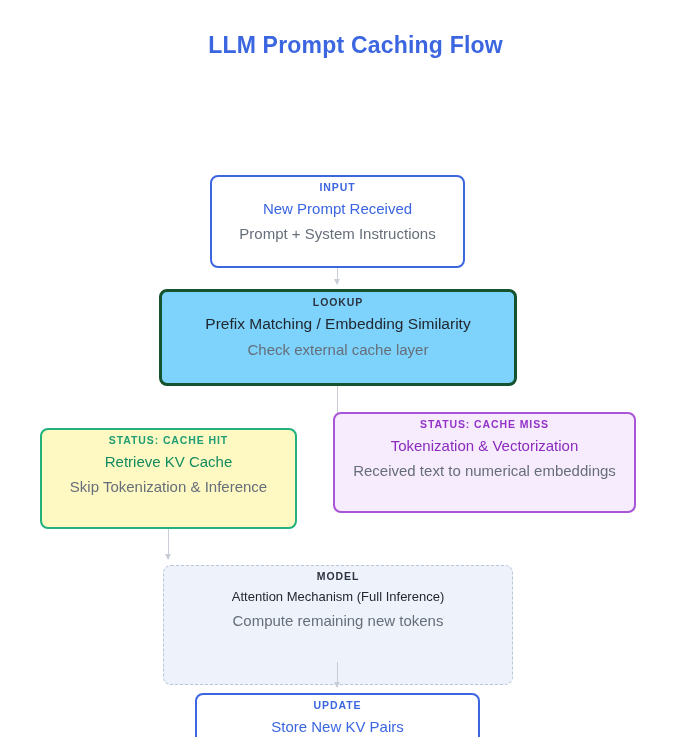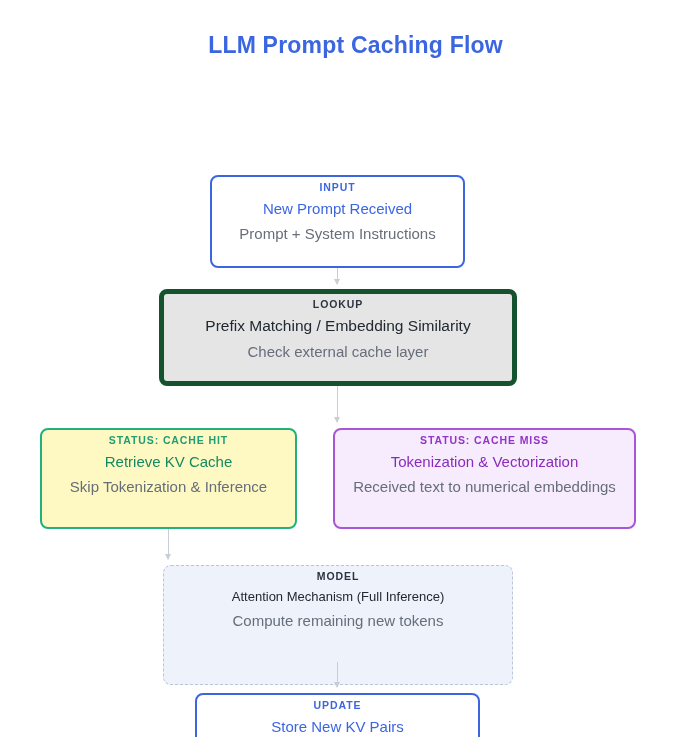--- a/index.html
+++ b/index.html
@@ -61,38 +61,38 @@
     left: 210px; top: 92px; width: 255px; height: 93px;
     border: 2px solid #3b66e0;
     background: #ffffff;
   }
   .n-input .tag { color: #3b66e0; }
   .n-input .headline { color: #3b66e0; }
 
   
   .n-lookup {
     left: 159px; top: 206px; width: 358px; height: 97px;
-    border: 5px solid #14532d;
-    background: #e5e5e5;
+    border: 3px solid #14532d;
+    background: #7dd3fc;
   }
   .n-lookup .tag { color: #2c3340; }
   .n-lookup .headline { color: #222831; font-size: 15.5px; }
 
   
   .n-hit {
     left: 40px; top: 345px; width: 257px; height: 101px;
     border: 2px solid #22b07d;
     background: #fef9c3;
   }
   .n-hit .tag { color: #1e9e72; }
   .n-hit .headline { color: #148a5f; }
 
   
   .n-miss {
-    left: 333px; top: 345px; width: 303px; height: 101px;
+    left: 333px; top: 329px; width: 303px; height: 101px;
     border: 2px solid #a855d8;
     background: #f7ecfd;
   }
   .n-miss .tag { color: #9333c7; }
   .n-miss .headline { color: #8a2bbd; }
 
   
   .n-model {
     left: 163px; top: 482px; width: 350px; height: 120px;
     border: 1px dashed #b9c6da;

